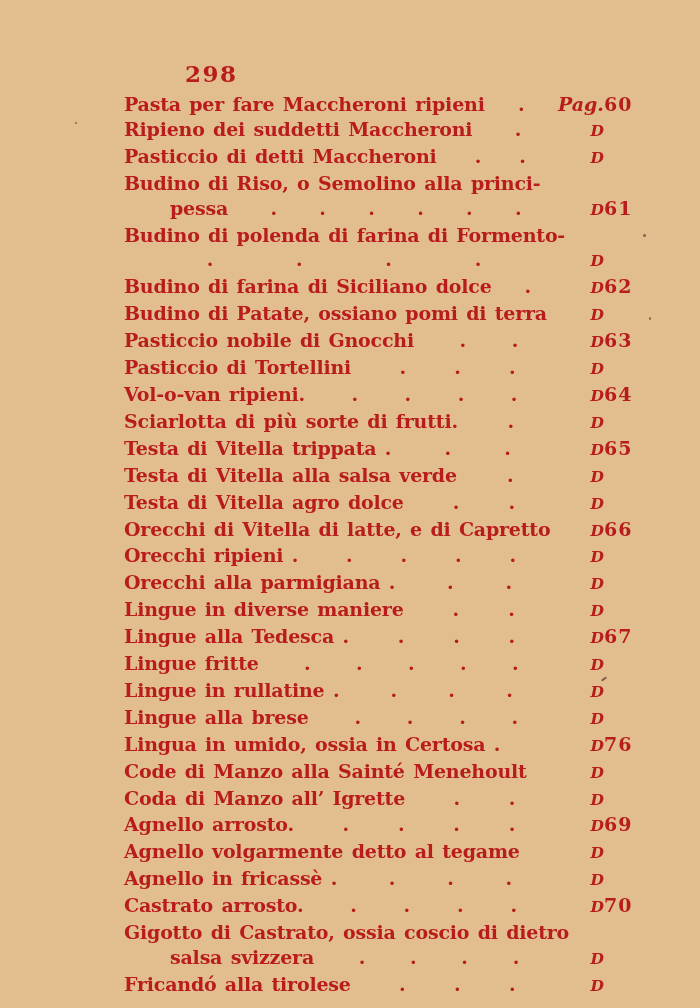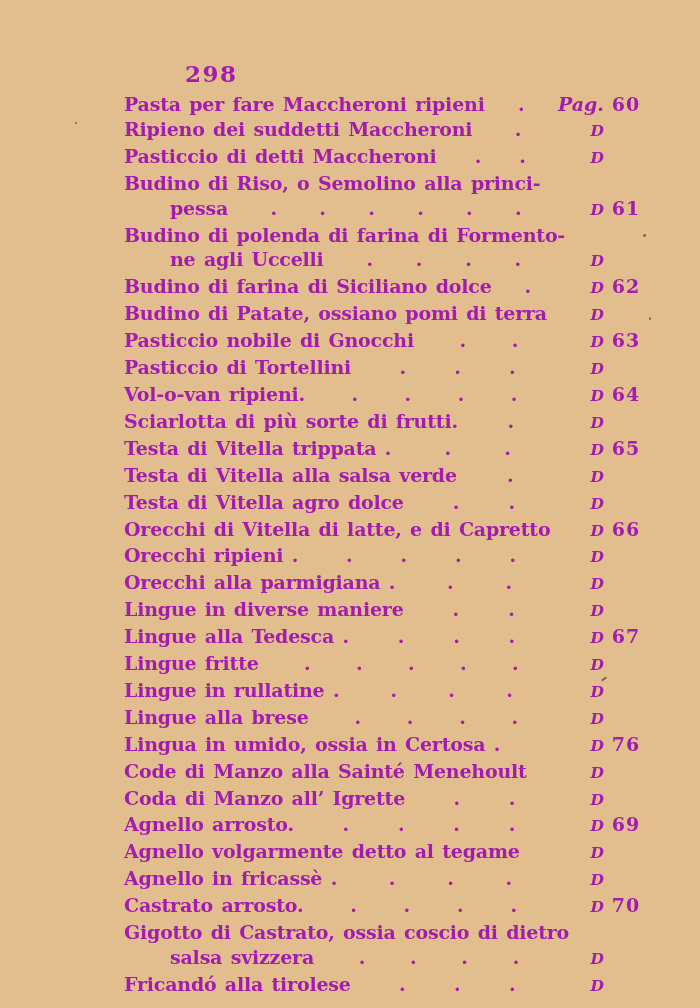--- a/index.html
+++ b/index.html
@@ -50,38 +50,38 @@
     flex:0 0 auto;
     min-width:40px;
     text-align:right;
     font-style:italic;
     font-size:15.5px;
   }
   .row .ref.pag{font-size:19px;}
   .row .pagenum{
     flex:0 0 44px;
     flex-shrink:0;
-    text-align:center;
+    text-align:left;
     font-size:19px;
     letter-spacing:1px;
   }
   .speck{
     position:absolute;
     background:rgba(43,27,13,0.55);
     border-radius:50%;
   }
   .speck.s1{left:75px;top:122px;width:2px;height:2px;}
   .speck.s2{left:643px;top:234px;width:3px;height:3px;}
   .speck.s3{left:649px;top:317px;width:2px;height:3px;}
   .speck.s4{left:601px;top:678px;width:6px;height:2px;border-radius:1px;transform:rotate(-35deg);}
 </style>
 </head>
 <body>
 
-<div class="page" style="background: rgb(226, 190, 142); color: #a21caf;">
+<div class="page" style="background: rgb(226, 190, 142); color: #b91c1c;">
   <div class="folio">298</div>
 
   <div class="toc">
       <div class="row">
         <span class="title">Pasta per fare Maccheroni ripieni</span>
         <span class="dots">
           <i>.</i>
         </span>
         <span class="ref pag">Pag.</span>
         <span class="pagenum">60</span>
@@ -122,21 +122,20 @@
         <span class="ref">D</span>
         <span class="pagenum">61</span>
       </div>
       <div class="row">
         <span class="title">Budino di polenda di farina di Formento-</span>
         <span class="dots"></span>
         <span class="ref"></span>
         <span class="pagenum"></span>
       </div>
       <div class="row indent">
-        <span class="title">ne agli Uccelli</span>
         <span class="dots">
           <i>.</i>
           <i>.</i>
           <i>.</i>
           <i>.</i>
         </span>
         <span class="ref">D</span>
         <span class="pagenum"></span>
       </div>
       <div class="row">

